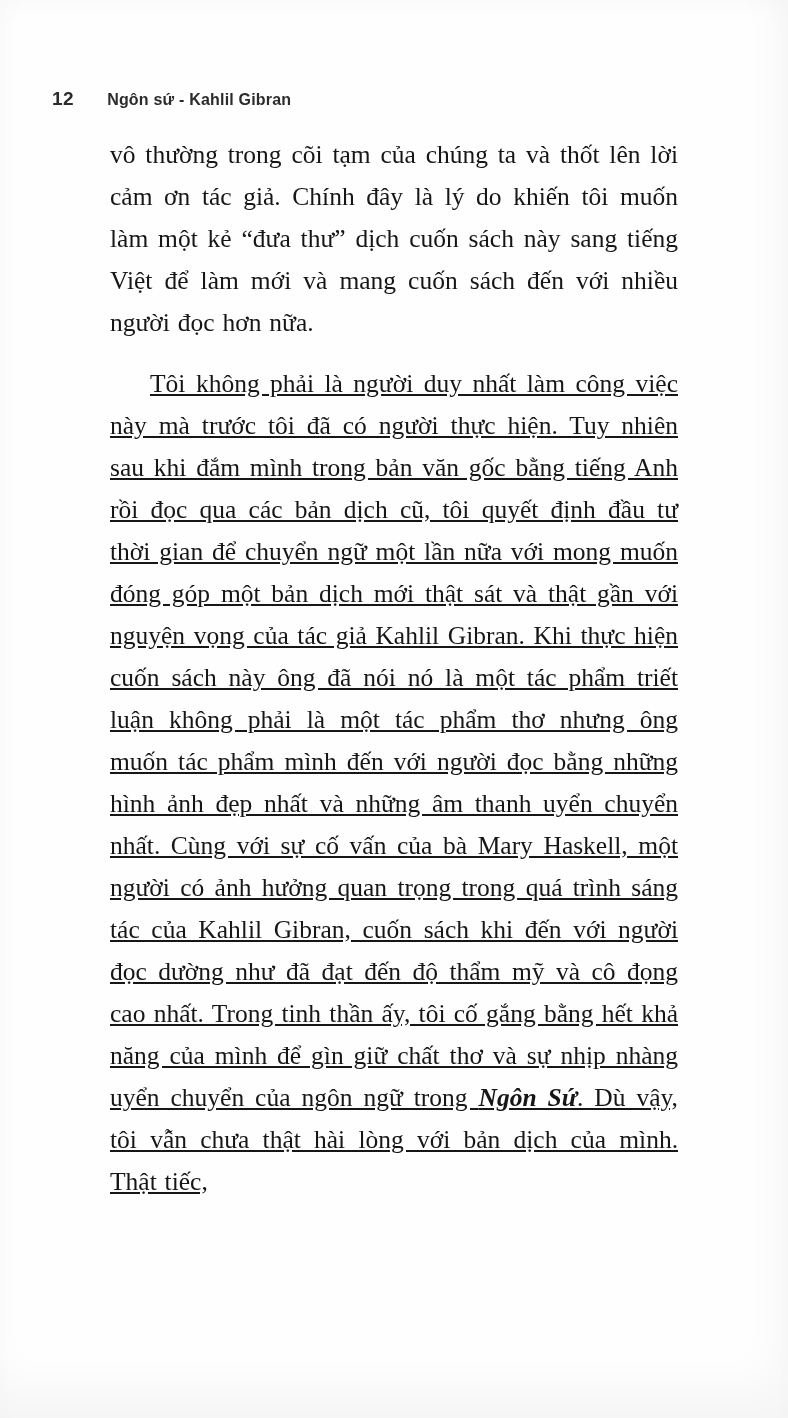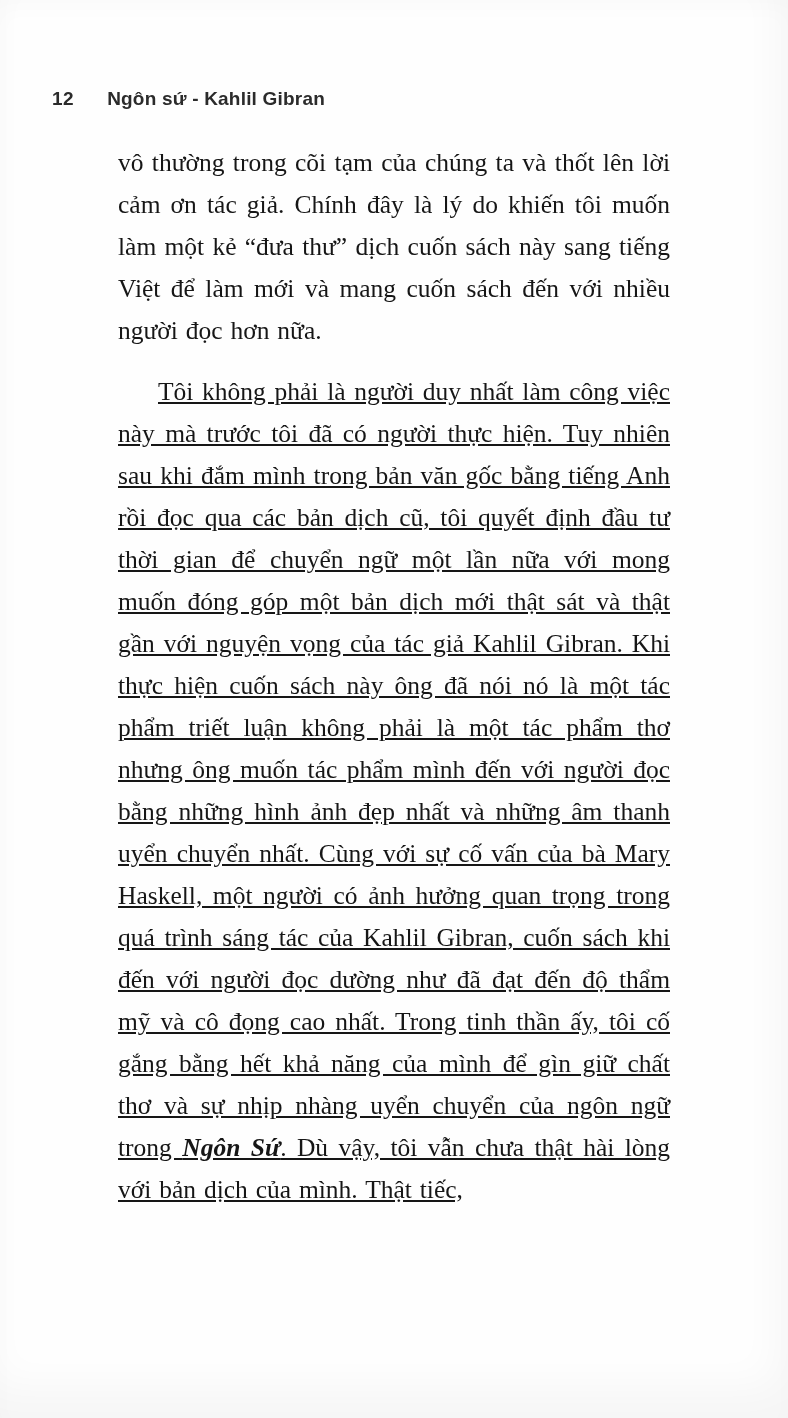--- a/index.html
+++ b/index.html
@@ -26,37 +26,37 @@
     font-family: "Liberation Sans", sans-serif;
     color: #2b2b2b;
   }
   .page-number {
     font-size: 19px;
     font-weight: 700;
     letter-spacing: 0.5px;
   }
   .running-title {
     margin-left: 33px;
-    font-size: 19px;
+    font-size: 16px;
     font-weight: 700;
     letter-spacing: 0.2px;
   }
   .page-body {
     position: absolute;
     top: 128px;
     left: 104px;
     width: 580px;
     font-family: "Liberation Serif", "DejaVu Serif", serif;
     font-size: 25.5px;
     line-height: 42px;
     color: #161616;
     text-align: justify;
   }
   .para {
-    margin: 14px;
+    margin: 6px;
     word-spacing: 1.5px;
   }
   .para.indent {
     text-indent: 40px;
     margin-top: 19px;
     text-decoration: underline;
   }
   .emph {
     font-weight: 700;
     font-style: italic;

